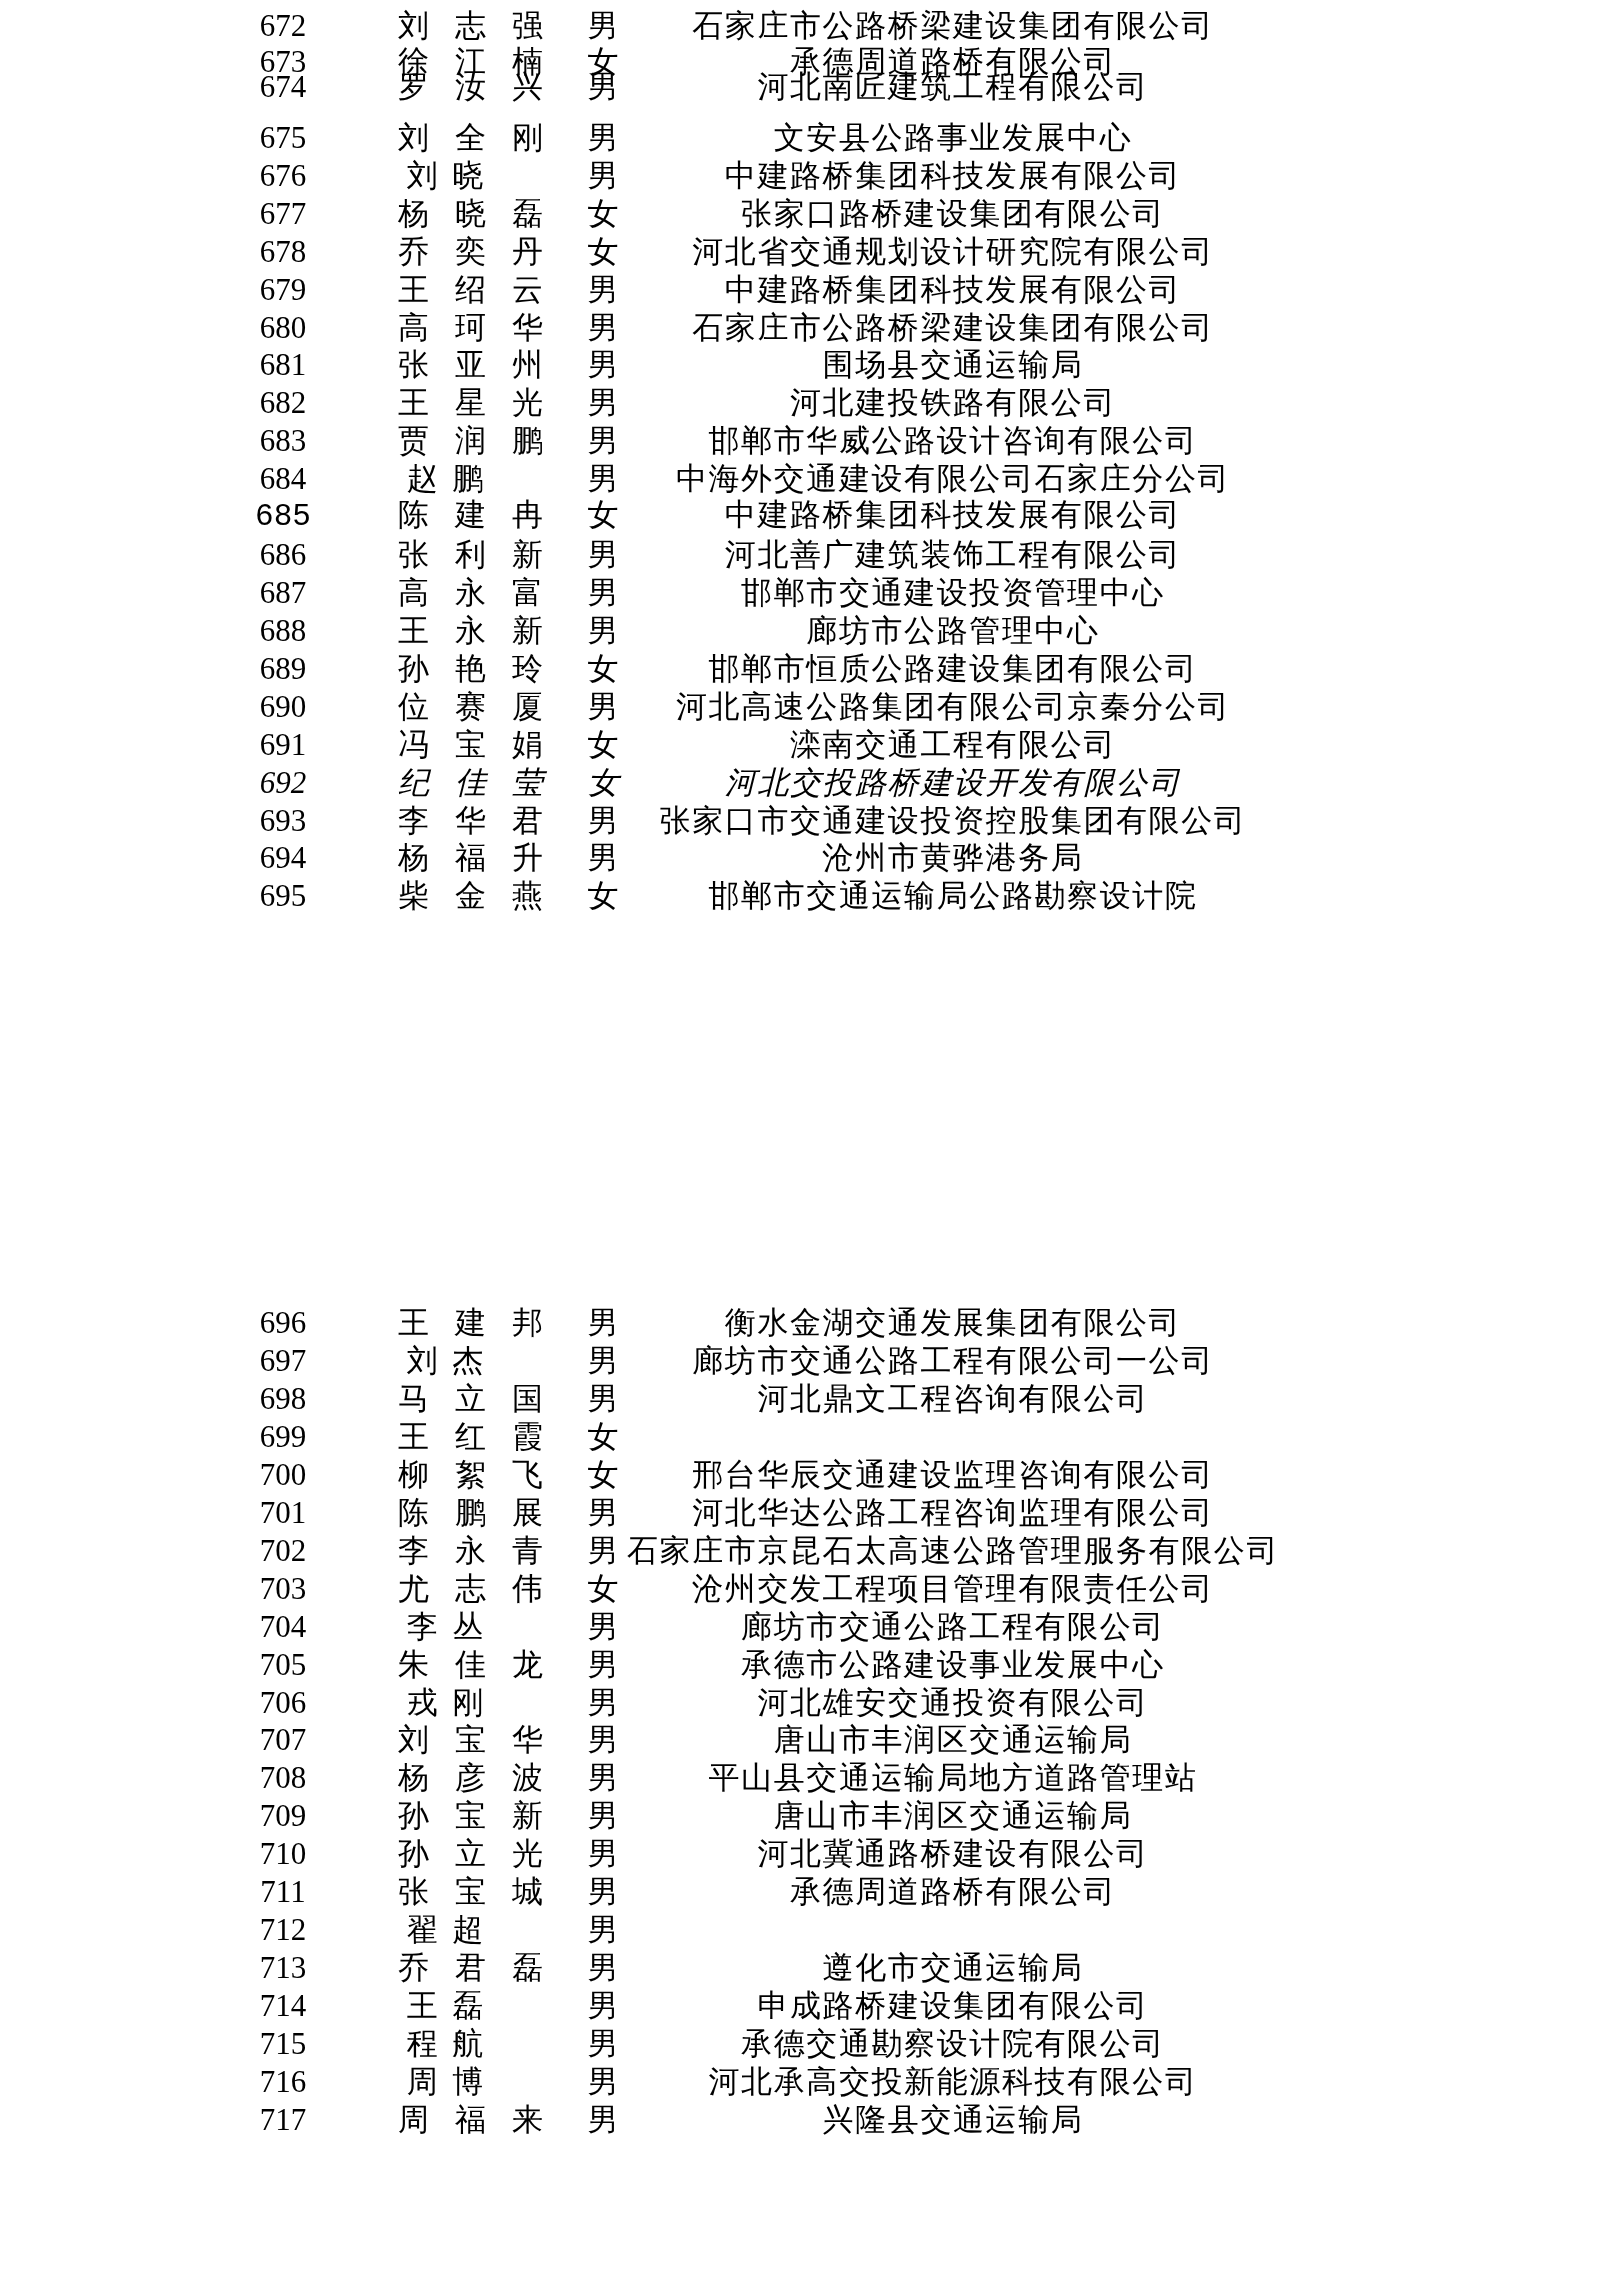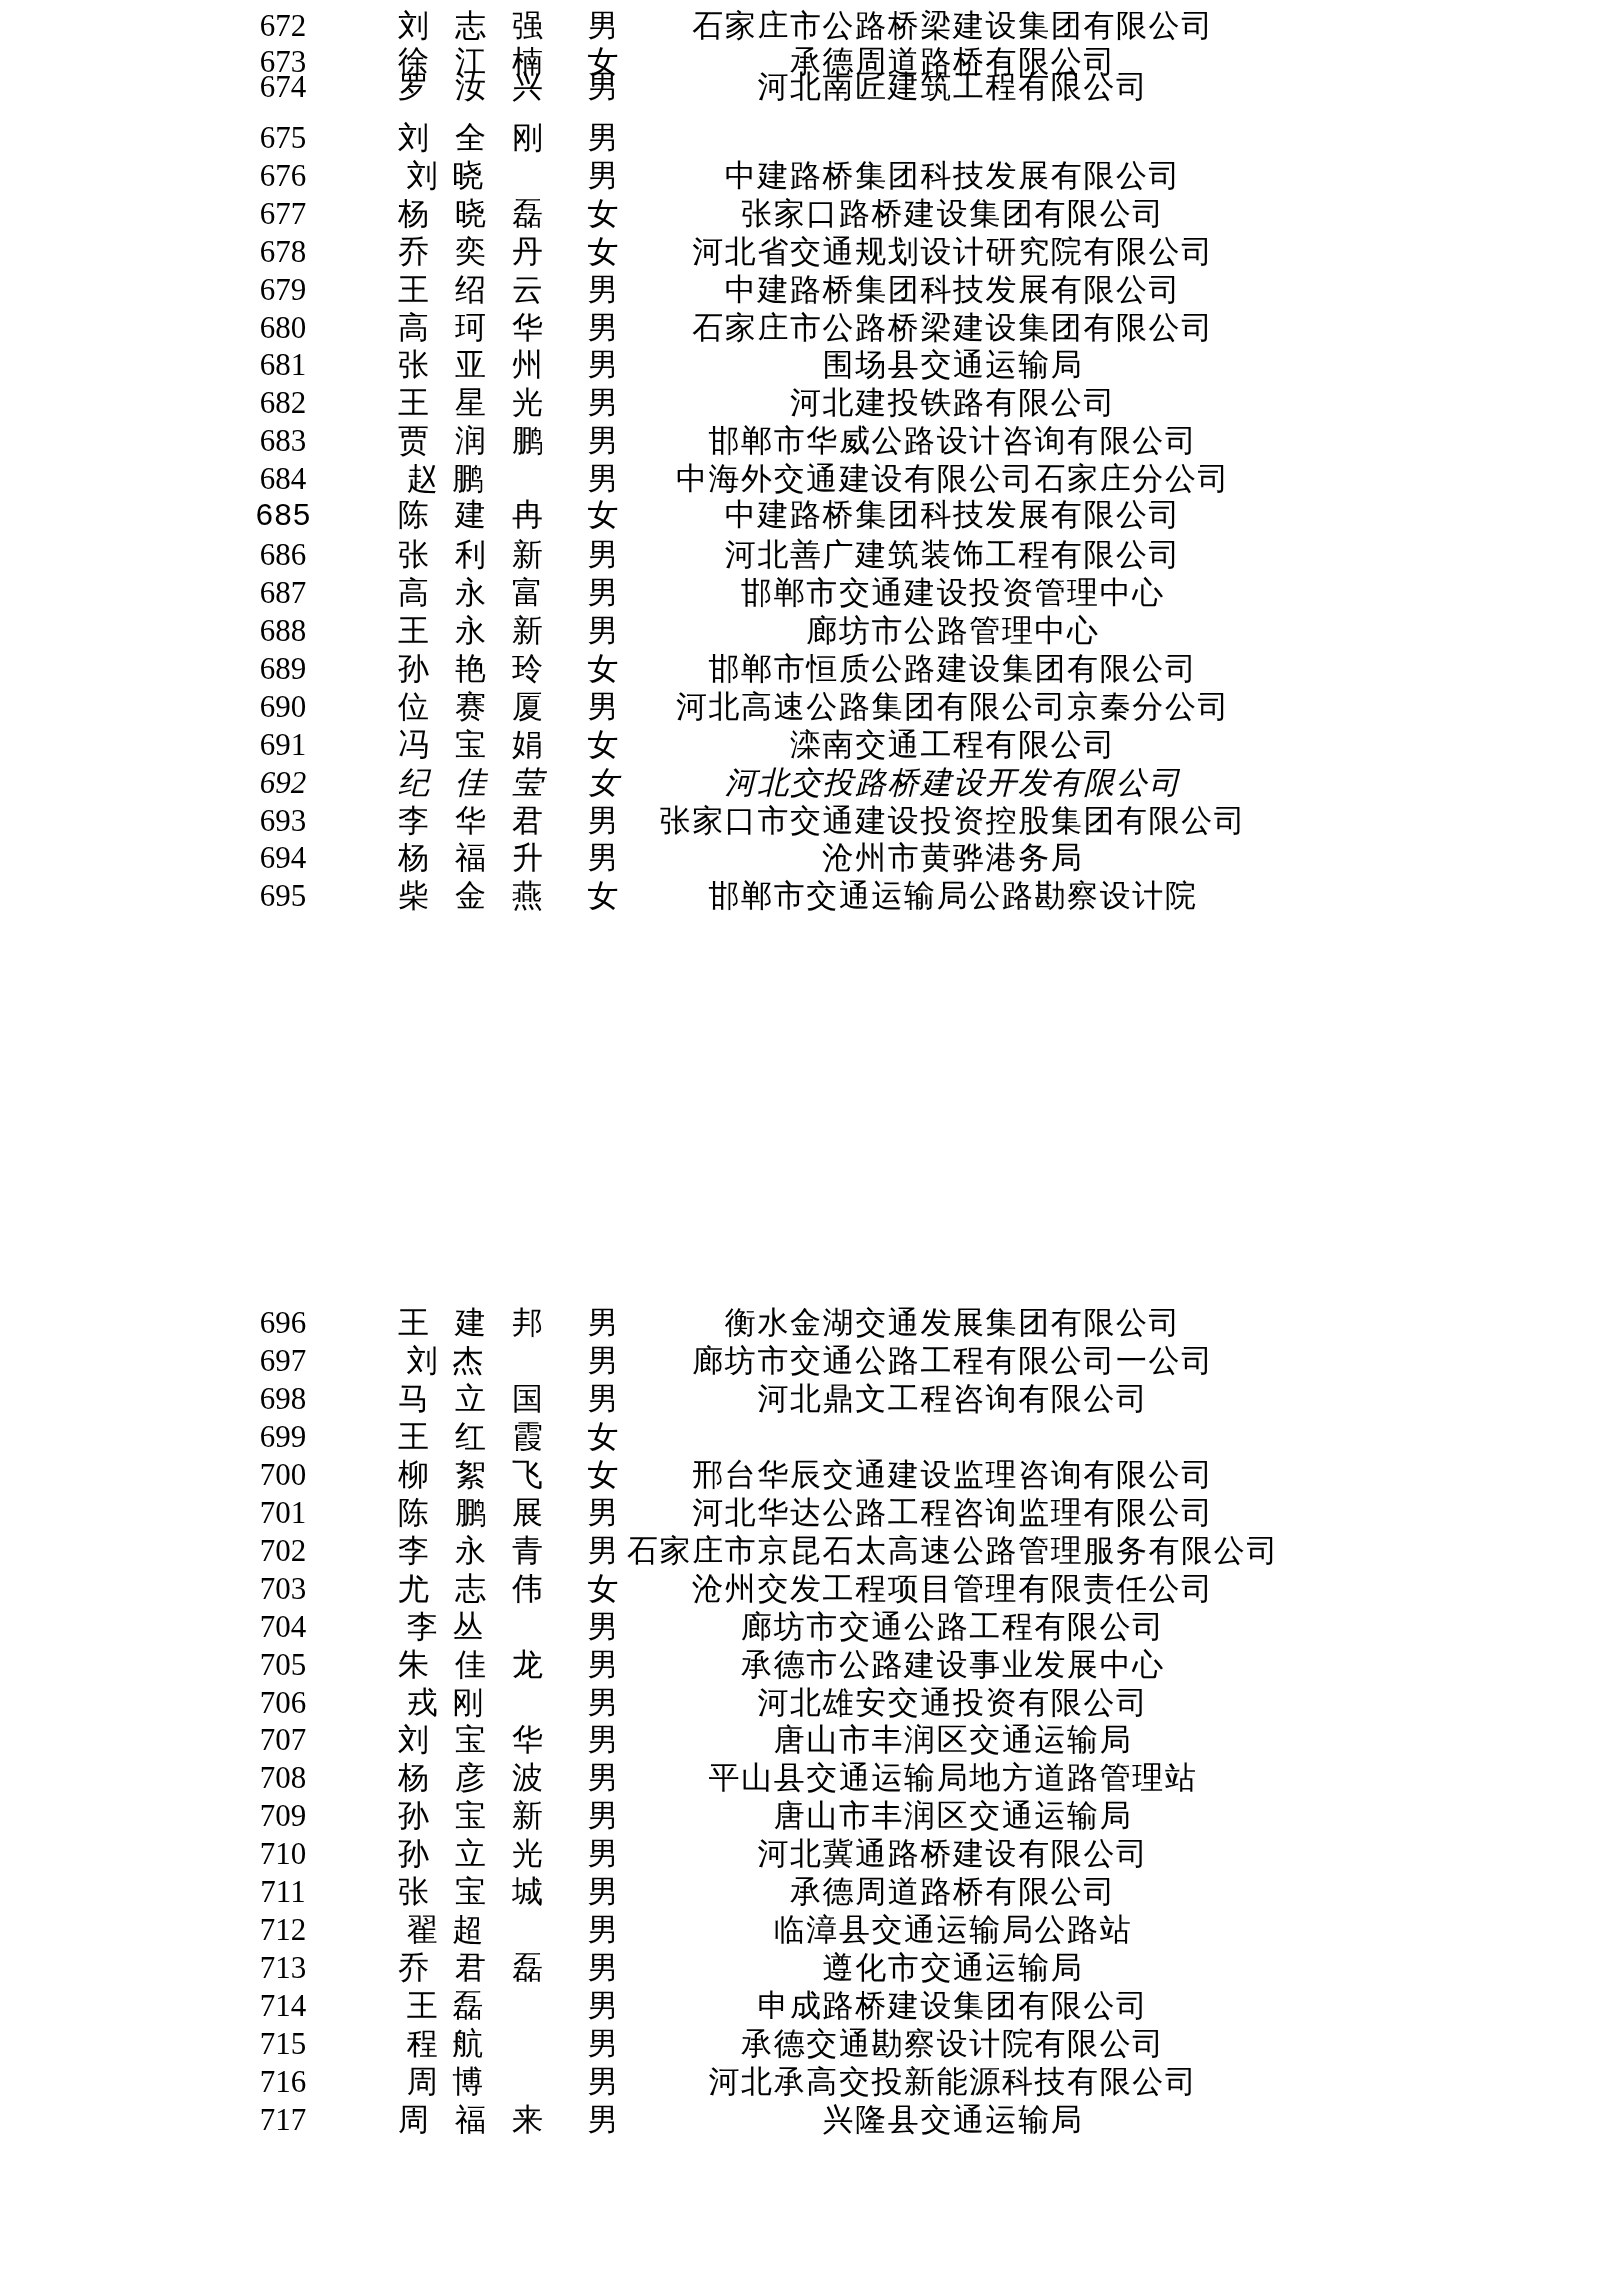--- a/index.html
+++ b/index.html
@@ -72,20 +72,21 @@
     <div class="row" style="top: 36px;">
     <span class="cell cell-num">674</span>
     <span class="cell cell-name name-wide">罗汝兴</span>
     <span class="cell cell-gender">男</span>
     <span class="cell cell-company">河北南匠建筑工程有限公司</span>
   </div>
     <div class="row" style="top: 87px;">
     <span class="cell cell-num">675</span>
     <span class="cell cell-name name-wide">刘全刚</span>
     <span class="cell cell-gender">男</span>
+    <span class="cell cell-company">文安县公路事业发展中心</span>
   </div>
     <div class="row" style="top: 125px;">
     <span class="cell cell-num">676</span>
     <span class="cell cell-name name-narrow">刘晓</span>
     <span class="cell cell-gender">男</span>
     <span class="cell cell-company">中建路桥集团科技发展有限公司</span>
   </div>
     <div class="row" style="top: 163px;">
     <span class="cell cell-num">677</span>
     <span class="cell cell-name name-wide">杨晓磊</span>
@@ -292,21 +293,20 @@
     <div class="row" style="top: 1841px;">
     <span class="cell cell-num">711</span>
     <span class="cell cell-name name-wide">张宝城</span>
     <span class="cell cell-gender">男</span>
     <span class="cell cell-company">承德周道路桥有限公司</span>
   </div>
     <div class="row" style="top: 1879px;">
     <span class="cell cell-num">712</span>
     <span class="cell cell-name name-narrow">翟超</span>
     <span class="cell cell-gender">男</span>
-    <span class="cell cell-company">临漳县交通运输局公路站</span>
   </div>
     <div class="row" style="top: 1917px;">
     <span class="cell cell-num">713</span>
     <span class="cell cell-name name-wide">乔君磊</span>
     <span class="cell cell-gender">男</span>
     <span class="cell cell-company">遵化市交通运输局</span>
   </div>
     <div class="row" style="top: 1955px;">
     <span class="cell cell-num">714</span>
     <span class="cell cell-name name-narrow">王磊</span>

